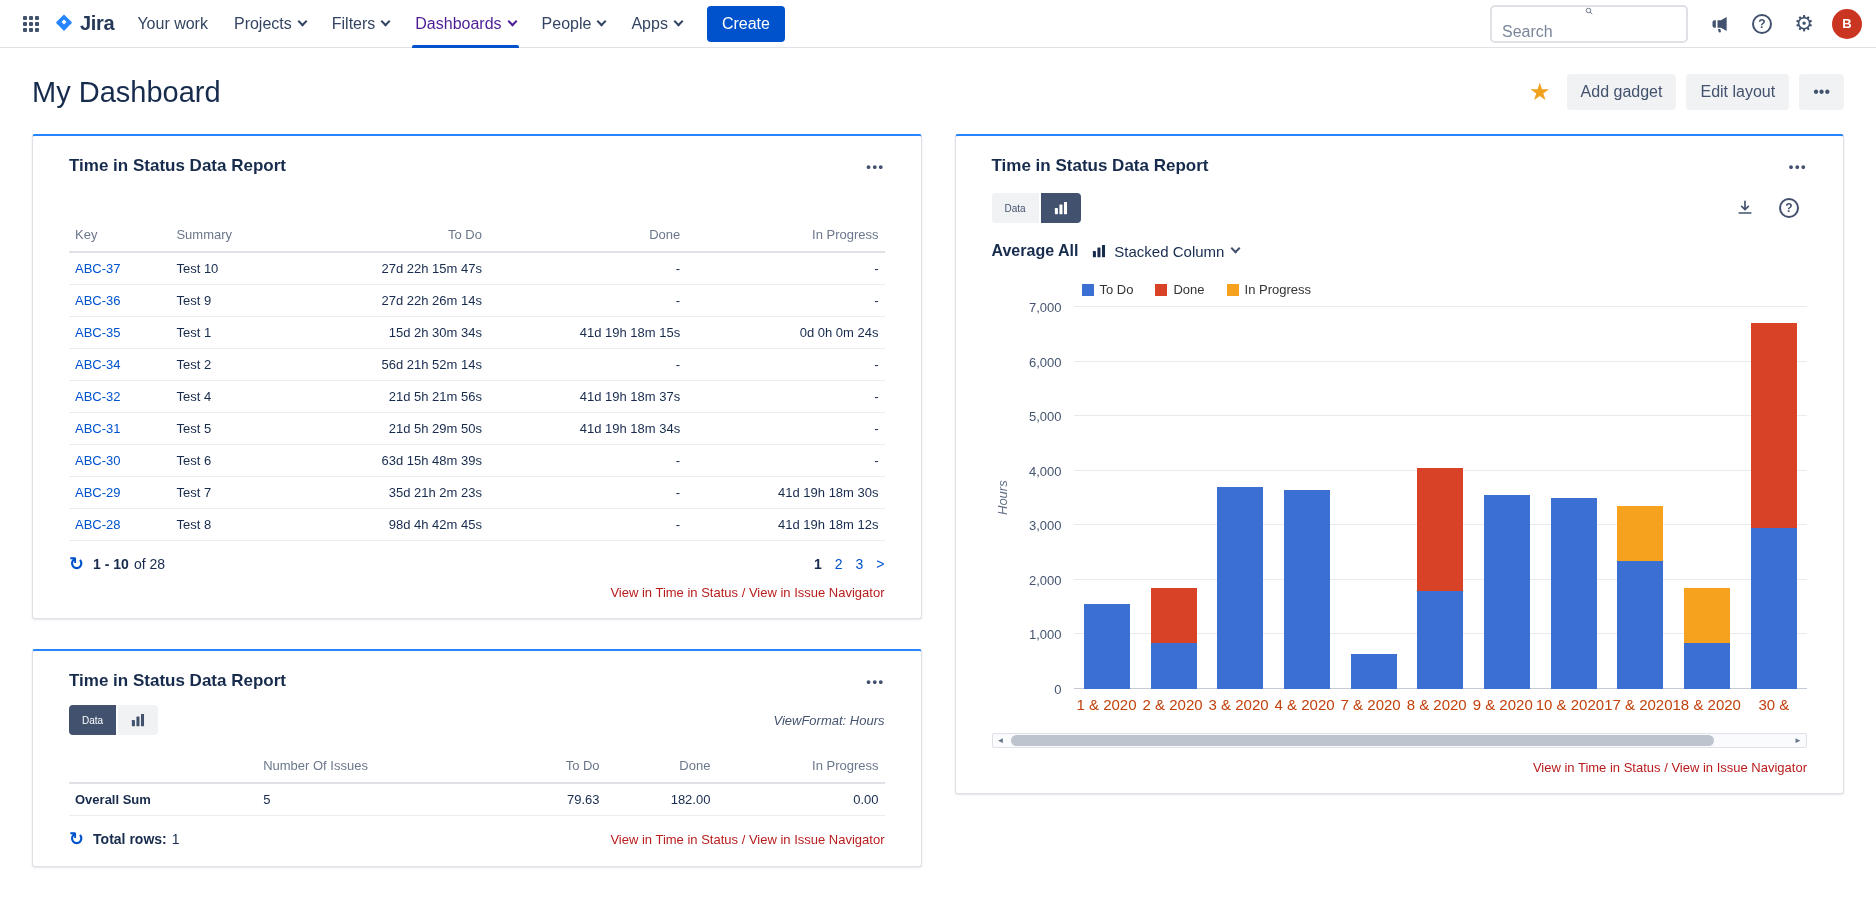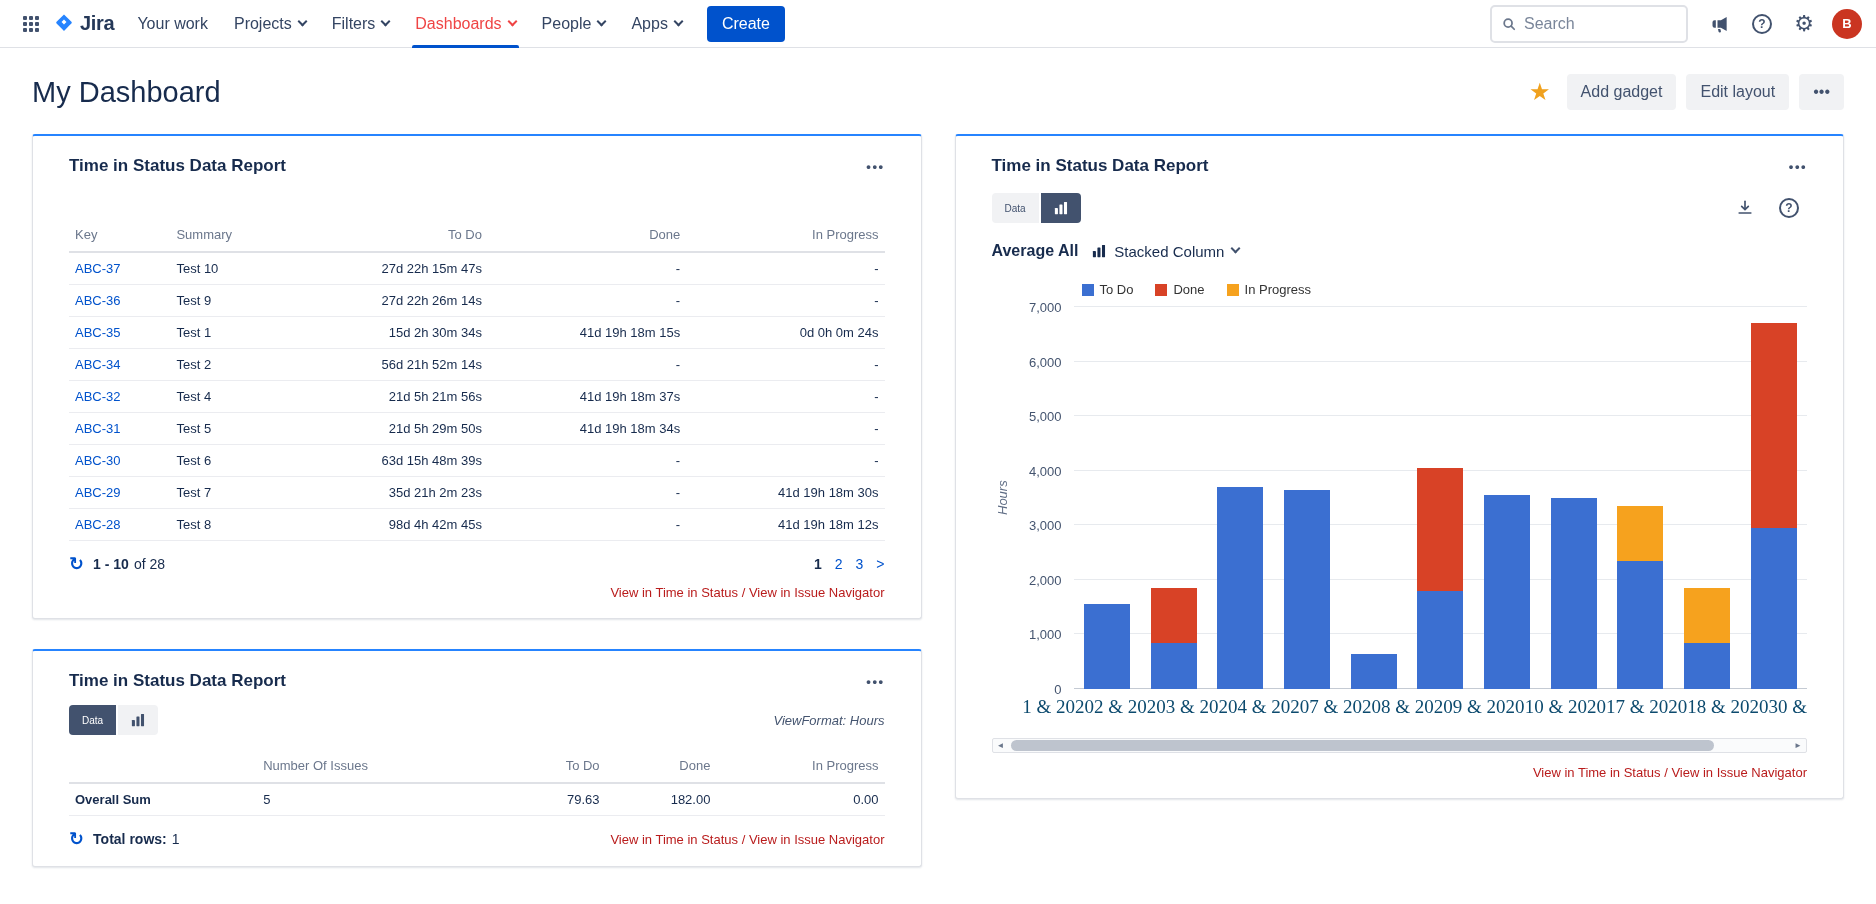--- a/index.html
+++ b/index.html
@@ -9,26 +9,26 @@
 
   
   .topnav{display:flex;align-items:center;height:48px;padding:0 14px;border-bottom:1px solid #DFE1E6;background:#fff;}
   .appswitcher{width:34px;height:34px;border-radius:4px;display:flex;align-items:center;justify-content:center;cursor:pointer;}
   .grid9{display:grid;grid-template-columns:repeat(3,4px);gap:2px;}
   .grid9 span{width:4px;height:4px;border-radius:1px;background:#42526E;}
   .logo{display:flex;align-items:center;gap:5px;padding:0 10px 0 5px;cursor:pointer;}
   .logo-text{font-size:20px;font-weight:700;color:#253858;letter-spacing:-.3px;}
   .primary-nav{display:flex;align-items:stretch;height:48px;}
   .navitem{display:flex;align-items:center;gap:7px;padding:0 13px;font-size:16px;font-weight:500;color:#344563;cursor:pointer;position:relative;}
-  .navitem.active{color:#ef4444;}
+  .navitem.active{color:#4c1d95;}
   .navitem.active::after{content:"";position:absolute;left:10px;right:10px;bottom:0;height:3px;background:#0052CC;border-radius:2px 2px 0 0;}
   .chev{display:inline-block;width:7px;height:7px;border-right:2px solid currentColor;border-bottom:2px solid currentColor;transform:rotate(45deg);margin-top:-5px;}
   .create-btn{background:#0052CC;color:#fff;border:none;border-radius:4px;font-size:16px;font-weight:500;padding:9px 15px;margin-left:12px;cursor:pointer;}
   .nav-right{margin-left:auto;display:flex;align-items:center;gap:6px;}
-  .search-box{display:flex;align-items:center;gap:8px;width:198px;height:38px;border:2px solid #DFE1E6;border-radius:5px;padding:0 10px;margin-right:8px;}
+  .search-box{display:flex;align-items:center;gap:8px;width:198px;height:38px;border:2px solid #DFE1E6;border-radius:5px;padding:0 10px;margin-right:8px;flex-direction:column;}
   .search-box input{border:none;outline:none;width:100%;font-size:16px;color:#172B4D;background:transparent;}
   .search-box input::placeholder{color:#7A869A;}
   .icon-btn{width:36px;height:36px;display:flex;align-items:center;justify-content:center;color:#42526E;cursor:pointer;border-radius:50%;}
   .gear-glyph{font-size:22px;line-height:1;}
   .help-ring{width:20px;height:20px;border-radius:50%;border:2px solid currentColor;display:flex;align-items:center;justify-content:center;font-size:12px;font-weight:700;}
   .avatar{width:30px;height:30px;border-radius:50%;color:#fff;display:flex;align-items:center;justify-content:center;font-size:13px;font-weight:700;cursor:pointer;margin-left:4px;}
 
   
   .page-head{display:flex;align-items:center;padding:26px 32px 24px;}
   .page-title{font-size:29px;font-weight:500;color:#172B4D;}
@@ -92,21 +92,21 @@
   .grid-layer{position:absolute;inset:0;}
   .gridline{position:absolute;left:0;right:0;height:1px;background:#E7EAEE;}
   .gridline.baseline{background:#C4CAD3;}
   .bars{position:absolute;inset:0;display:flex;}
   .bar-slot{flex:1;display:flex;align-items:flex-end;justify-content:center;height:100%;}
   .bar{width:46px;display:flex;flex-direction:column;justify-content:flex-end;height:100%;cursor:pointer;}
   .seg{width:100%;}
   .xrow{display:flex;margin-top:7px;}
   .x-spacer{width:82px;}
   .xlabels{flex:1;display:flex;}
-  .x-label{flex:1;text-align:center;font-size:19px;color:#0c4a6e;white-space:nowrap;font-family:Liberation Serif, serif;}
+  .x-label{flex:1;text-align:center;font-size:15px;color:#c2410c;white-space:nowrap;}
   .hscroll{display:flex;align-items:center;height:15px;border:1px solid #DFE1E6;background:#FAFBFC;margin-top:20px;border-radius:2px;}
   .hs-arrow{width:16px;text-align:center;font-size:8px;color:#6B778C;cursor:pointer;line-height:15px;}
   .hs-track{flex:1;height:100%;position:relative;}
   .hs-thumb{position:absolute;top:1px;bottom:1px;left:2px;width:90%;background:#BEC4CE;border-radius:7px;cursor:grab;}
 </style>
 </head>
 <body>
 
 <header class="topnav" data-interactable="false">
   <div class="appswitcher" data-interactable="true">

